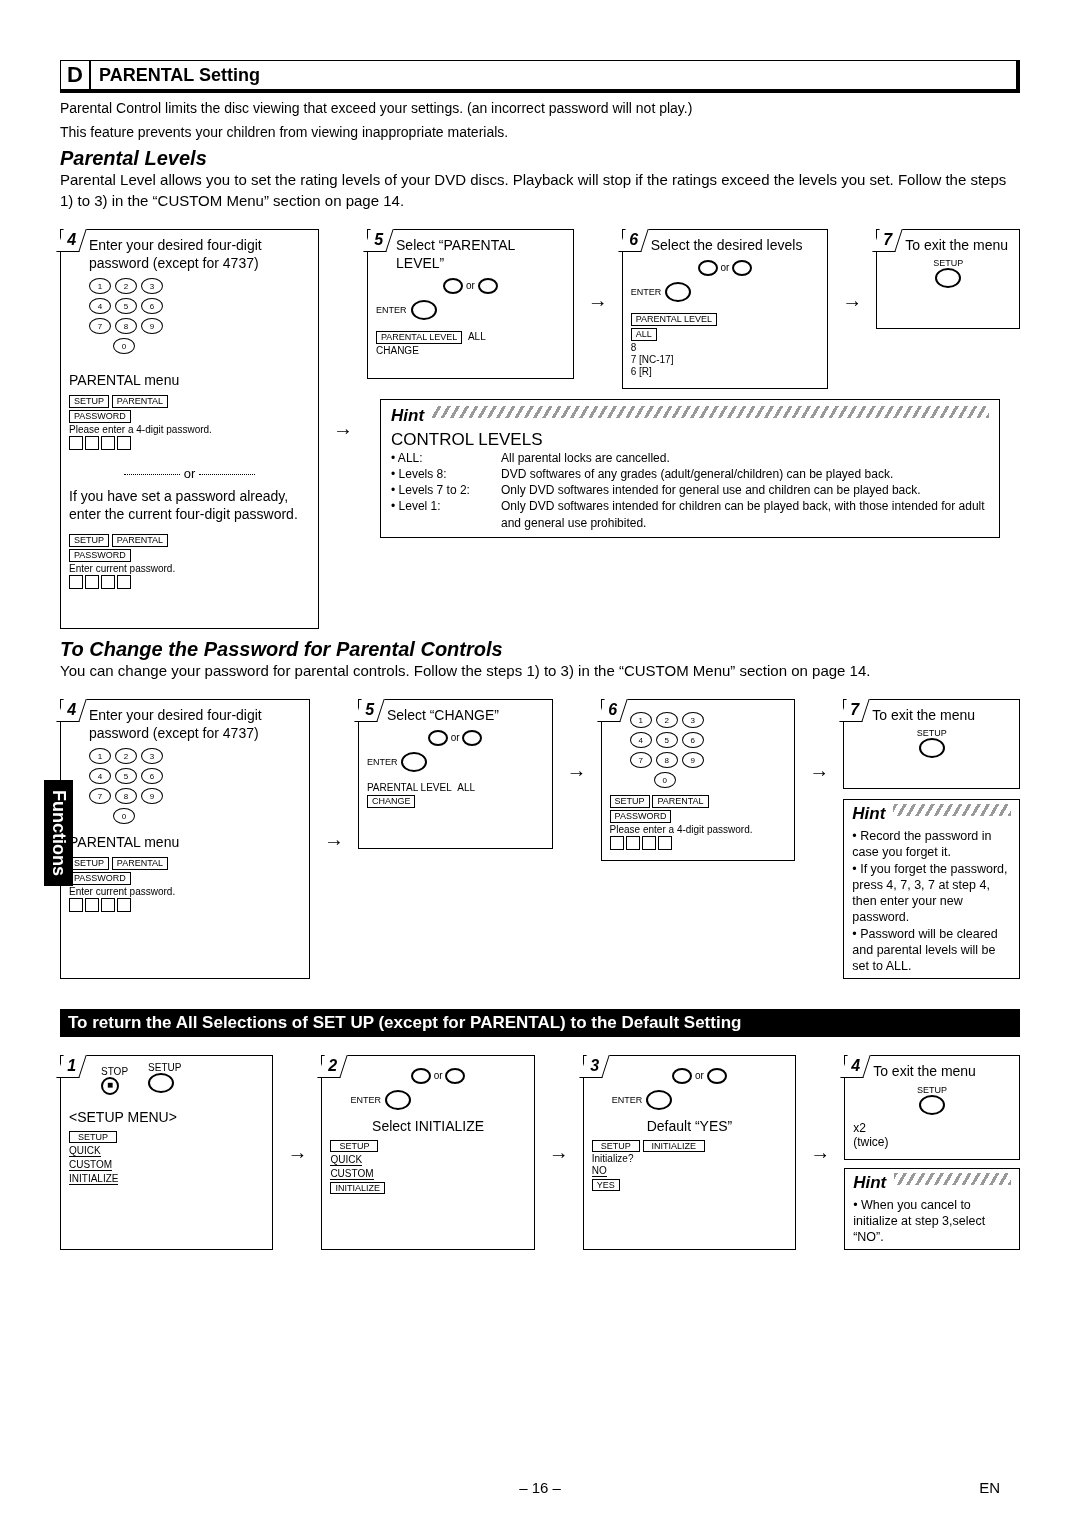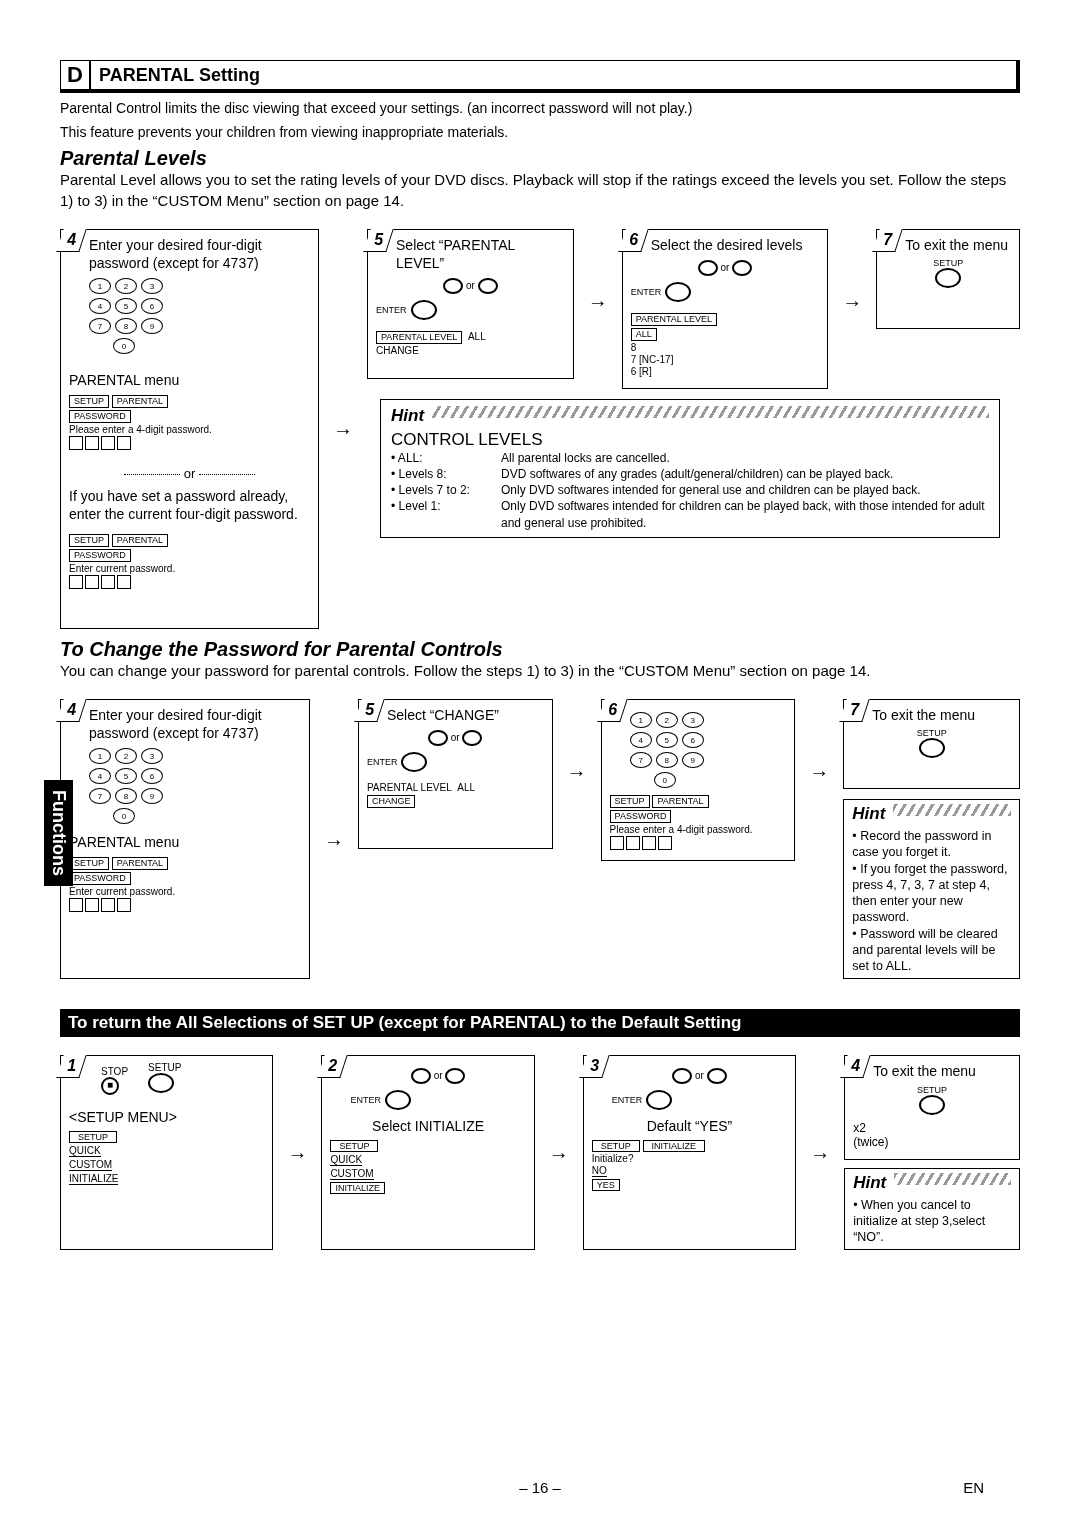--- a/index.html
+++ b/index.html
@@ -20,21 +20,21 @@
 .mini{font-size:10px;line-height:1.2;margin-top:6px}
 .mini-row{border:1px solid #000;display:inline-block;padding:0 4px;font-size:9px;margin:1px 0}
 .mini-box{border:1px solid #000;display:inline-block;width:12px;height:12px;margin-right:2px;vertical-align:middle}
 .or-line{text-align:center;font-size:13px;margin:16px 0 6px 0}
 .or-line::before,.or-line::after{content:'';display:inline-block;border-top:1px dotted #000;width:56px;vertical-align:middle;margin:0 4px}
 .hint-hdr{display:flex;align-items:flex-start;font-style:italic;font-weight:700;font-size:17px;margin-bottom:4px}
 .hint-hdr .stripe{flex:1;height:12px;background:repeating-linear-gradient(-60deg,#999 0 3px,#fff 3px 8px);margin-left:8px}
 .hint-body{font-size:12.5px;line-height:1.3}
 .side-tab{position:absolute;left:44px;top:780px;background:#000;color:#fff;font-weight:700;font-size:18px;padding:10px 4px;writing-mode:vertical-rl;text-orientation:mixed}
 .footer{position:absolute;bottom:30px;left:0;right:0;text-align:center;font-size:15px}
-.footer .en{position:absolute;right:96px}
+.footer .en{position:absolute;right:80px}
 .keypad{display:flex;flex-wrap:wrap;width:80px;gap:4px;margin:6px 0}
 .kp{width:20px;height:14px;border:1px solid #000;border-radius:50%;display:flex;align-items:center;justify-content:center;font-size:8px}
 .enter{font-size:9px;display:flex;align-items:center;gap:4px;margin-top:6px}
 .enter .eb{width:22px;height:16px;border:2px solid #000;border-radius:50%}
 .arrows-or{font-size:10px;text-align:center;margin:6px 0}
 .arrows-or .ab{display:inline-block;width:16px;height:12px;border:2px solid #000;border-radius:50%;vertical-align:middle}
 .setup-ico{font-size:9px;text-align:center;margin-top:4px}
 .setup-ico .sb{display:inline-block;width:22px;height:16px;border:2px solid #000;border-radius:50%}
 .level-table{font-size:12px;line-height:1.35}
 .level-table .lrow{display:flex}

